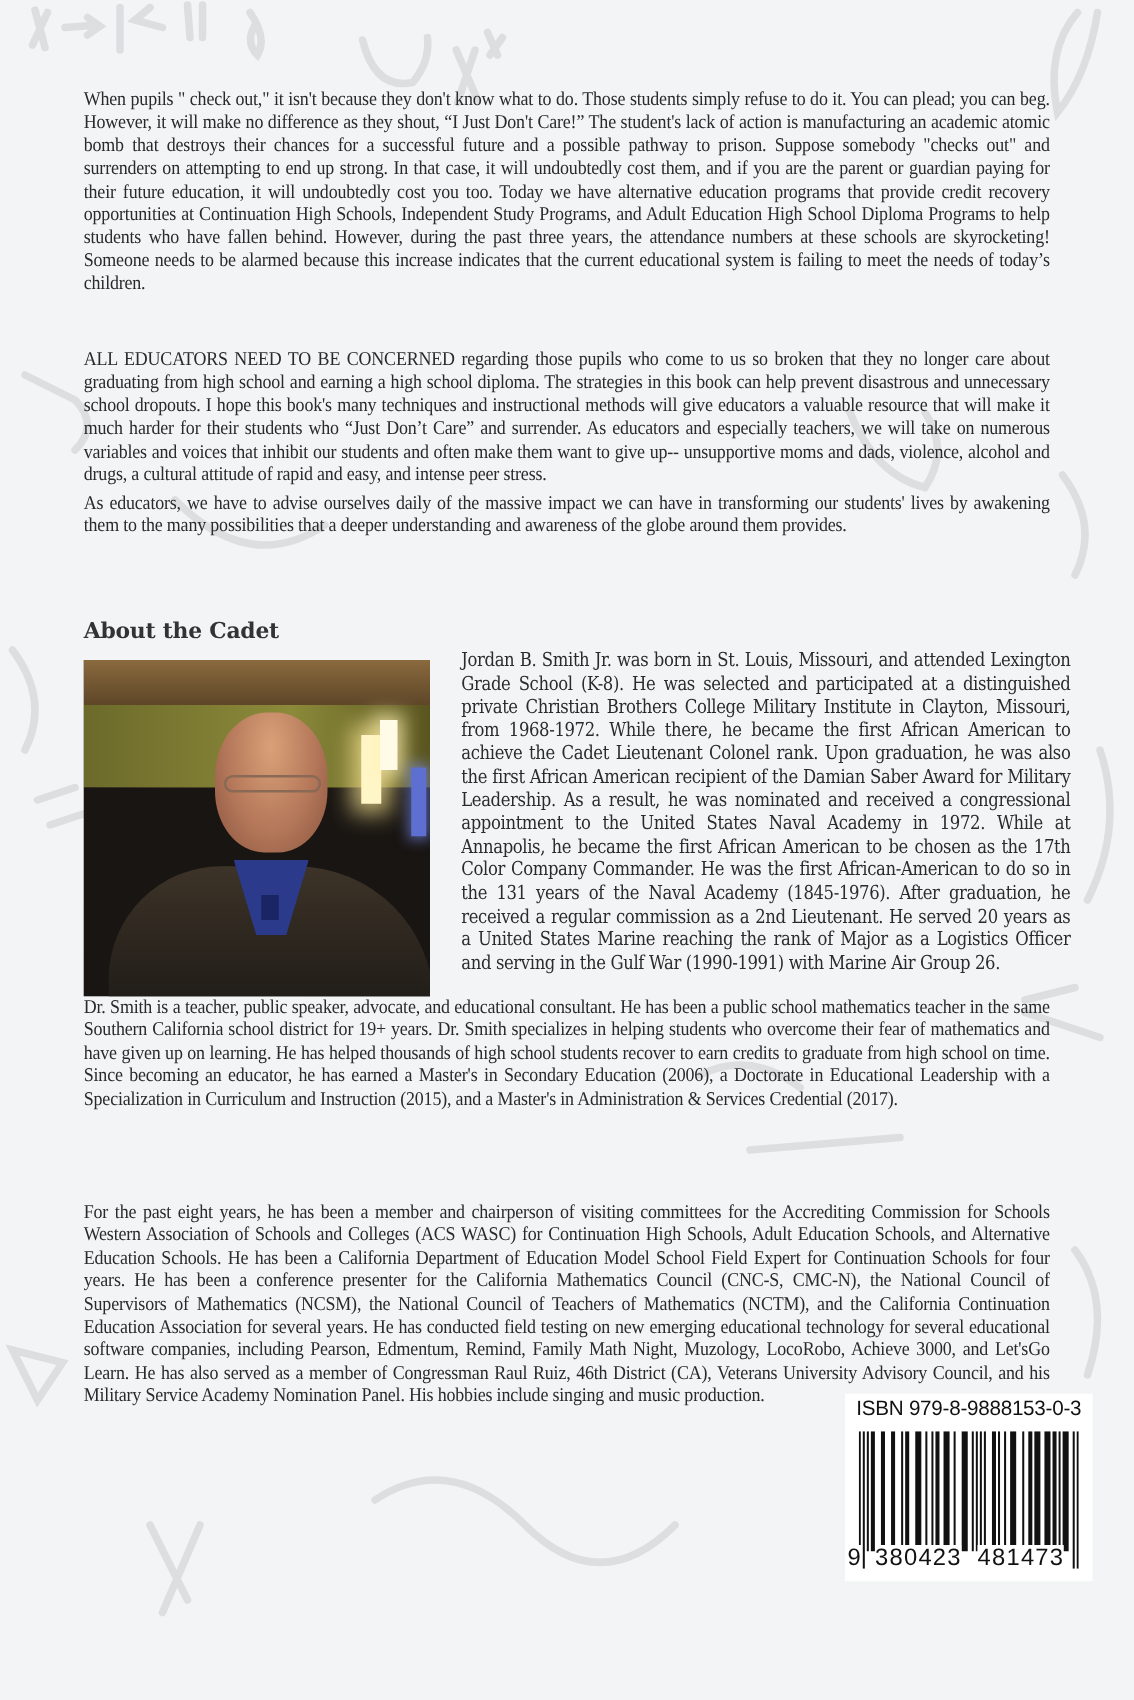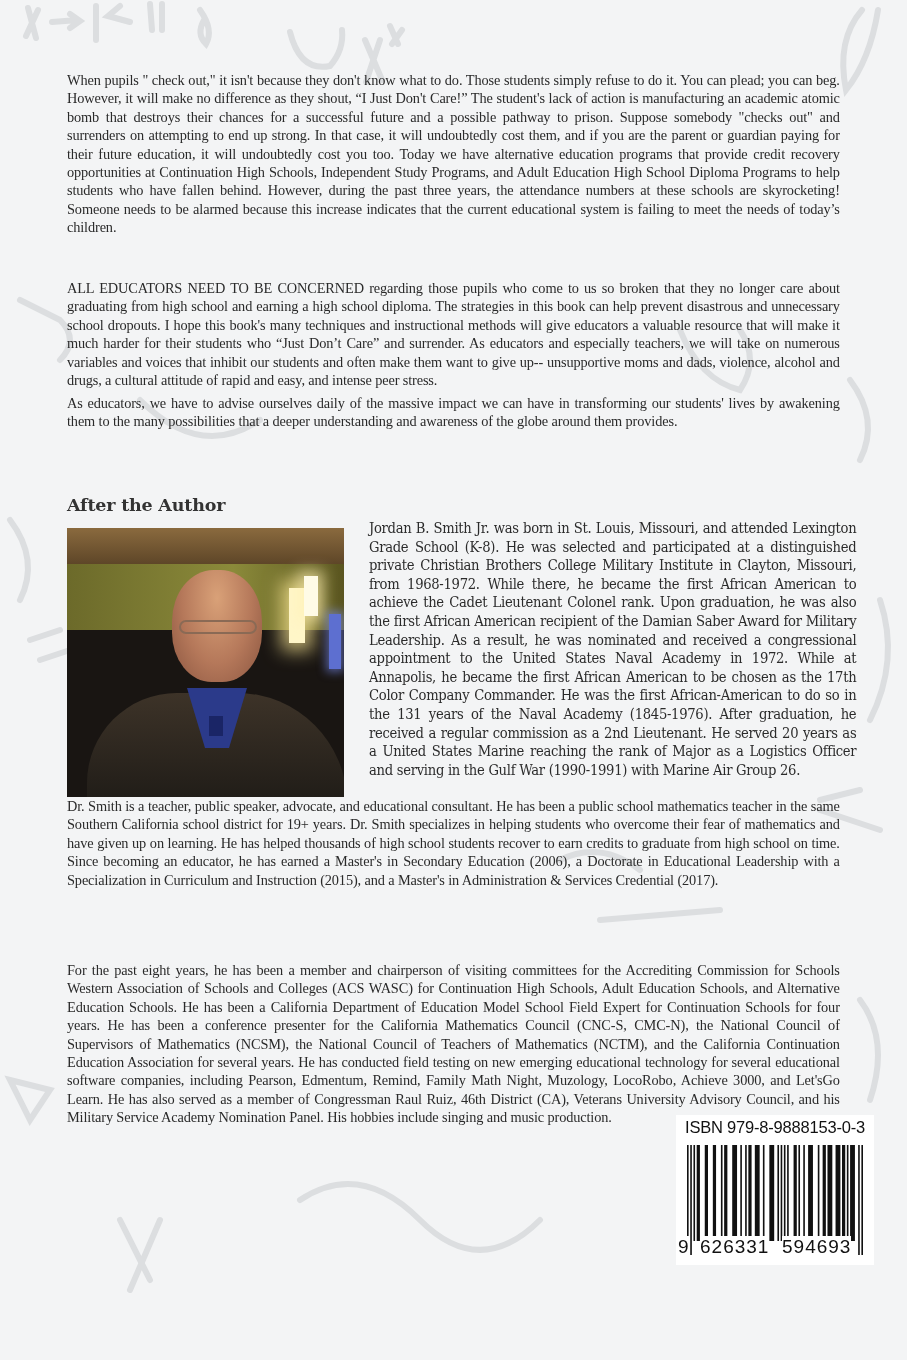--- a/index.html
+++ b/index.html
@@ -95,21 +95,21 @@
   <path d="M560 860 Q600 840 640 870 M600 920 L720 910"></path>
   <path d="M780 1150 Q800 1120 830 1140"></path>
   <path d="M680 330 Q700 380 740 390 Q760 360 740 330"></path>
   <path d="M140 400 Q200 460 260 420"></path>
 </svg>
 
 <p class="body p1">When pupils " check out," it isn't because they don't know what to do. Those students simply refuse to do it. You can plead; you can beg. However, it will make no difference as they shout, “I Just Don't Care!” The student's lack of action is manufacturing an academic atomic bomb that destroys their chances for a successful future and a possible pathway to prison. Suppose somebody "checks out" and surrenders on attempting to end up strong. In that case, it will undoubtedly cost them, and if you are the parent or guardian paying for their future education, it will undoubtedly cost you too. Today we have alternative education programs that provide credit recovery opportunities at Continuation High Schools, Independent Study Programs, and Adult Education High School Diploma Programs to help students who have fallen behind. However, during the past three years, the attendance numbers at these schools are skyrocketing! Someone needs to be alarmed because this increase indicates that the current educational system is failing to meet the needs of today’s children.</p>
 <p class="body p2">ALL EDUCATORS NEED TO BE CONCERNED regarding those pupils who come to us so broken that they no longer care about graduating from high school and earning a high school diploma. The strategies in this book can help prevent disastrous and unnecessary school dropouts. I hope this book's many techniques and instructional methods will give educators a valuable resource that will make it much harder for their students who “Just Don’t Care” and surrender. As educators and especially teachers, we will take on numerous variables and voices that inhibit our students and often make them want to give up-- unsupportive moms and dads, violence, alcohol and drugs, a cultural attitude of rapid and easy, and intense peer stress.</p>
 <p class="body p3">As educators, we have to advise ourselves daily of the massive impact we can have in transforming our students' lives by awakening them to the many possibilities that a deeper understanding and awareness of the globe around them provides.</p>
 
-<h2 class="about-heading">After the Author</h2>
+<h2 class="about-heading">About the Cadet</h2>
 
 <div class="photo" title="Portrait of Jordan B. Smith Jr.">
   <div class="ceiling"></div>
   <div class="wall"></div>
   <div class="dark"></div>
   <div class="lamp1"></div>
   <div class="lamp2"></div>
   <div class="lamp3"></div>
   <div class="coat"></div>
   <div class="shirt"></div>
@@ -156,16 +156,16 @@
       <rect x="140.4770642201835" y="0" width="4.844036697247707" height="96" fill="#111"></rect>
       <rect x="148.55045871559633" y="0" width="4.844036697247707" height="96" fill="#111"></rect>
       <rect x="155.0091743119266" y="0" width="3.229357798165138" height="96" fill="#111"></rect>
       <rect x="159.85321100917432" y="0" width="1.614678899082569" height="96" fill="#111"></rect>
       <rect x="163.08256880733947" y="0" width="4.844036697247707" height="96" fill="#111"></rect>
       <rect x="171.1559633027523" y="0" width="1.614678899082569" height="110" fill="#111"></rect>
       <rect x="174.38532110091745" y="0" width="1.614678899082569" height="110" fill="#111"></rect>
     </svg>
   <div class="barcode-digits">
     <span style="left:2px;">9</span>
-    <span style="left:24px; letter-spacing:1px;">626331</span>
-    <span style="left:106px; letter-spacing:1px;">594693</span>
+    <span style="left:24px; letter-spacing:1px;">380423</span>
+    <span style="left:106px; letter-spacing:1px;">481473</span>
   </div>
 </div>
 
 </body></html>

